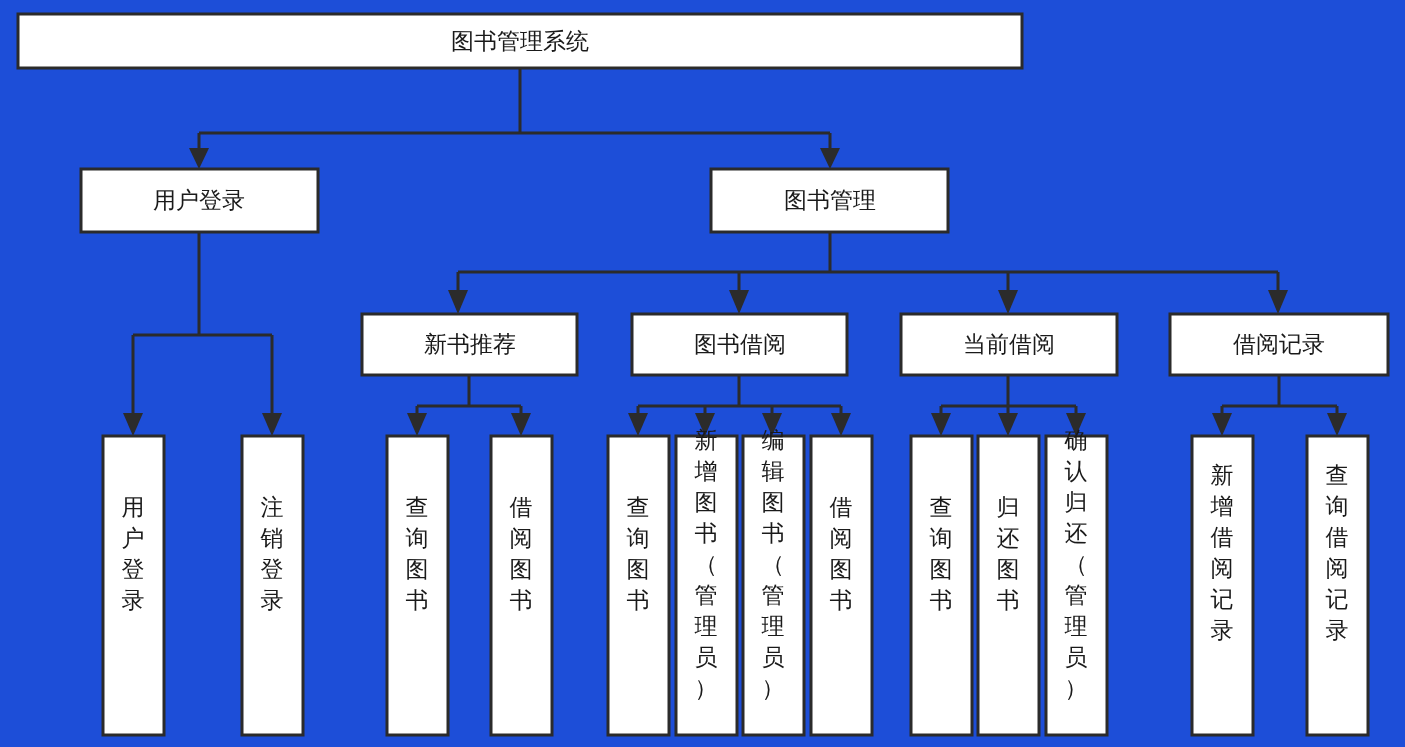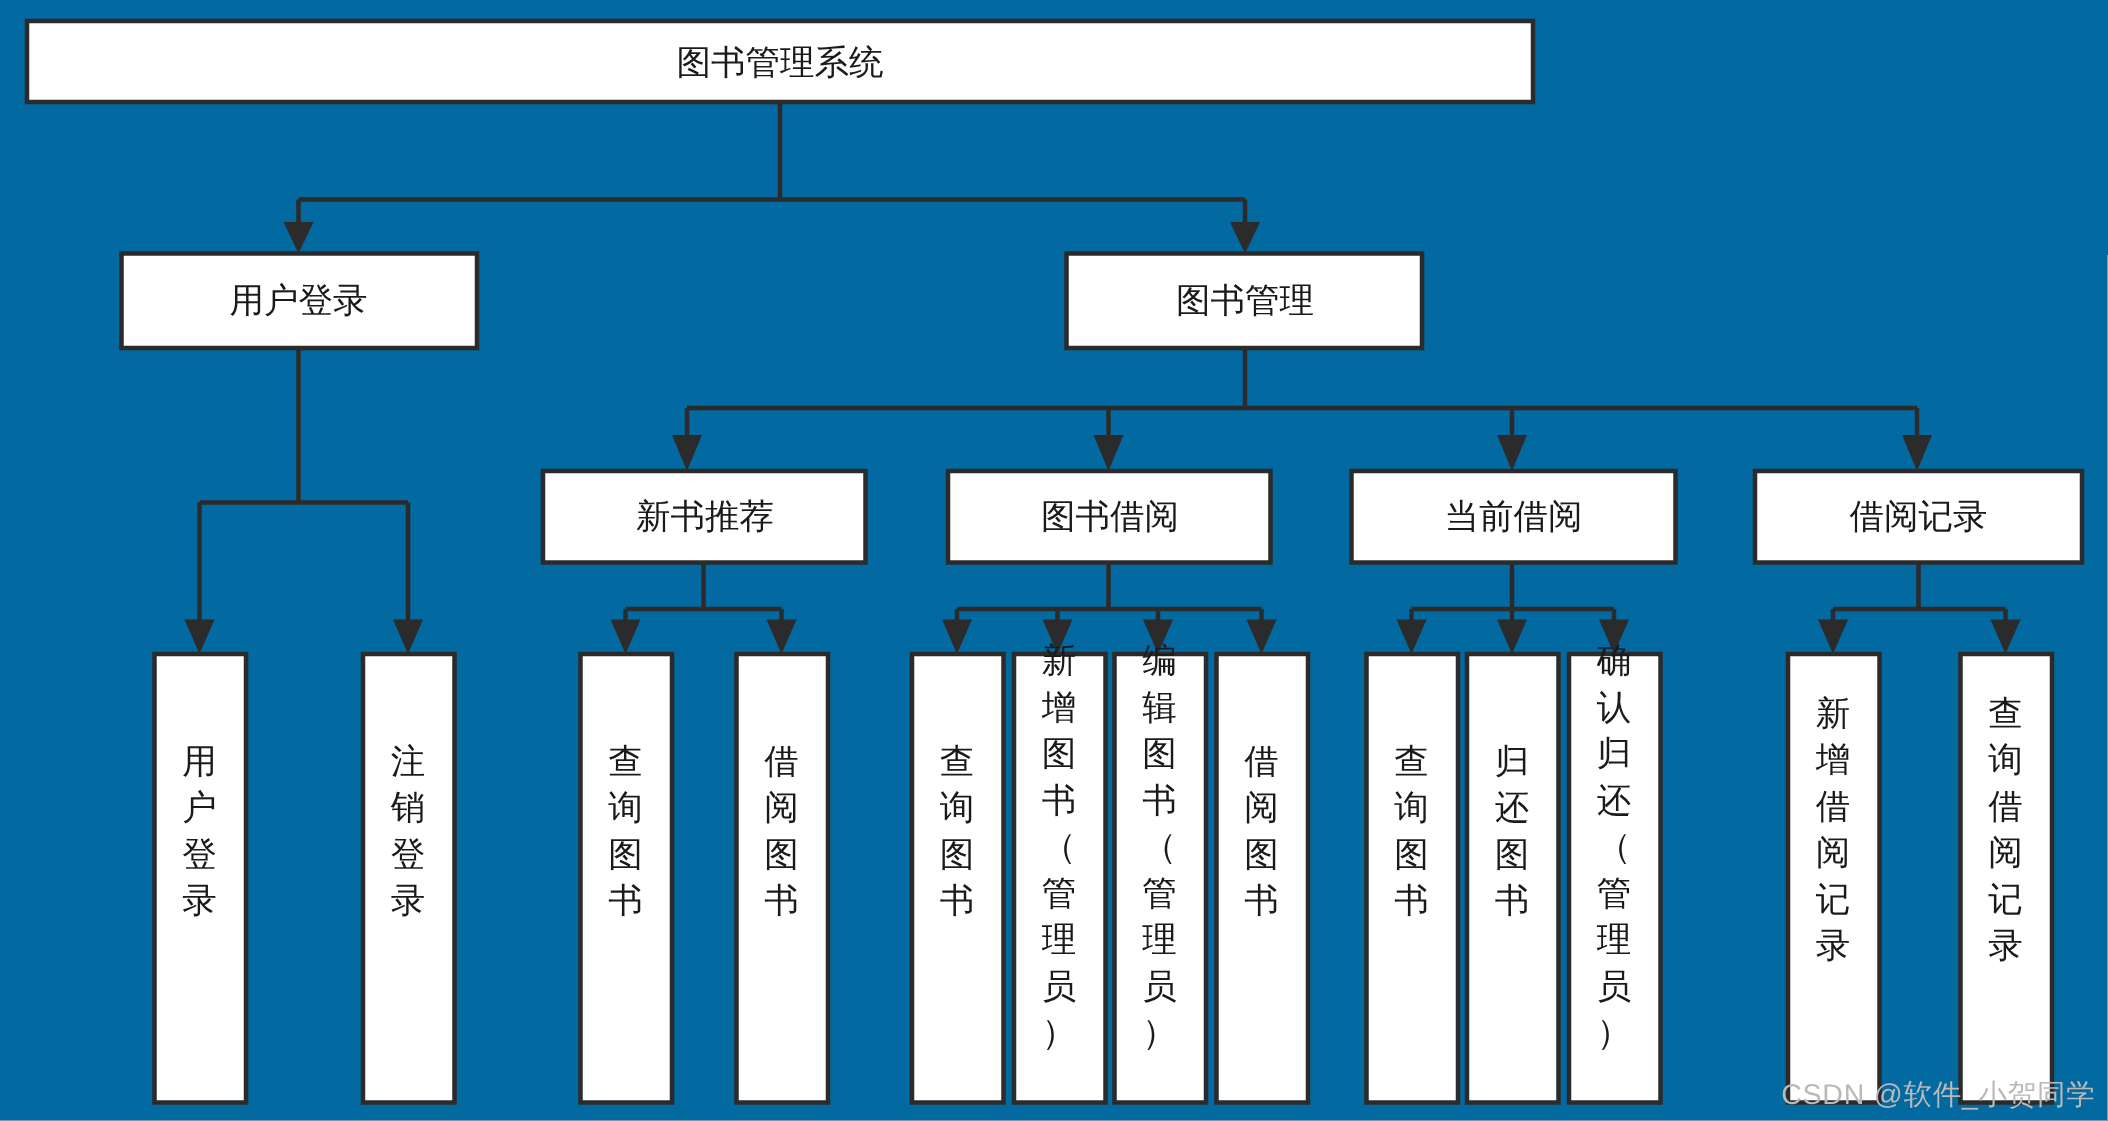--- a/index.html
+++ b/index.html
@@ -10,21 +10,21 @@
   body {
     width: 1405px;
     height: 747px;
     font-family: "Liberation Sans", "DejaVu Sans", sans-serif;
     overflow: hidden;
   }
   #diagram-root {
     position: relative;
     width: 1405px;
     height: 747px;
-    background: #0369a1;
+    background: #1d4ed8;
   }
   svg.diagram-canvas {
     position: absolute;
     left: 0;
     top: 0;
     width: 1405px;
     height: 747px;
   }
   .node-box {
     fill: #ffffff;
@@ -232,15 +232,14 @@
       <rect class="node-box" x="1192" y="436" width="61" height="299"></rect>
       <text class="node-label-v vtext" x="1222" y="483"><tspan x="1222" y="483">新</tspan><tspan x="1222" y="514">增</tspan><tspan x="1222" y="545">借</tspan><tspan x="1222" y="576">阅</tspan><tspan x="1222" y="607">记</tspan><tspan x="1222" y="638">录</tspan></text>
     </g>
     <g>
       <rect class="node-box" x="1307" y="436" width="61" height="299"></rect>
       <text class="node-label-v vtext" x="1337" y="483"><tspan x="1337" y="483">查</tspan><tspan x="1337" y="514">询</tspan><tspan x="1337" y="545">借</tspan><tspan x="1337" y="576">阅</tspan><tspan x="1337" y="607">记</tspan><tspan x="1337" y="638">录</tspan></text>
     </g>
 
   </svg>
 
-  <div class="watermark-text">CSDN @软件_小贺同学</div>
 
 </div>
 
 </body></html>

